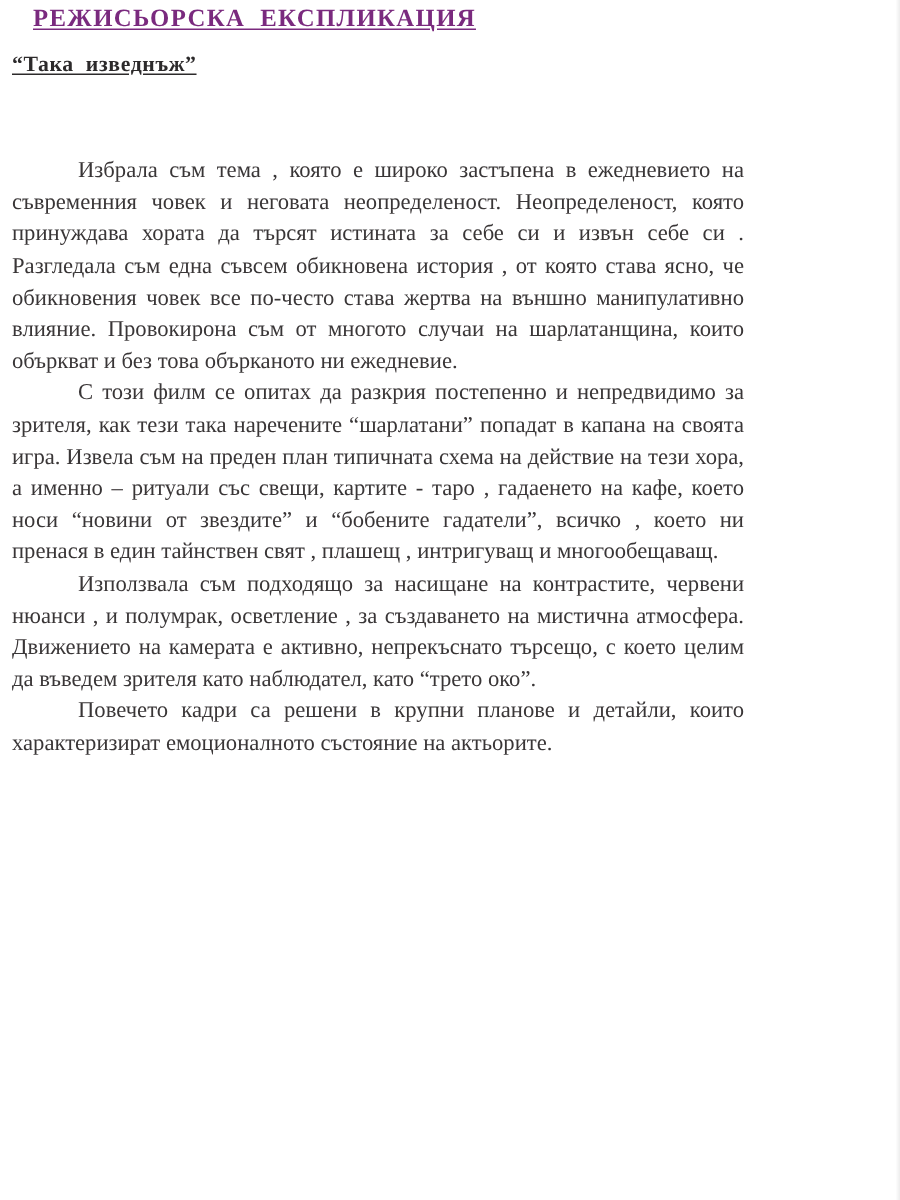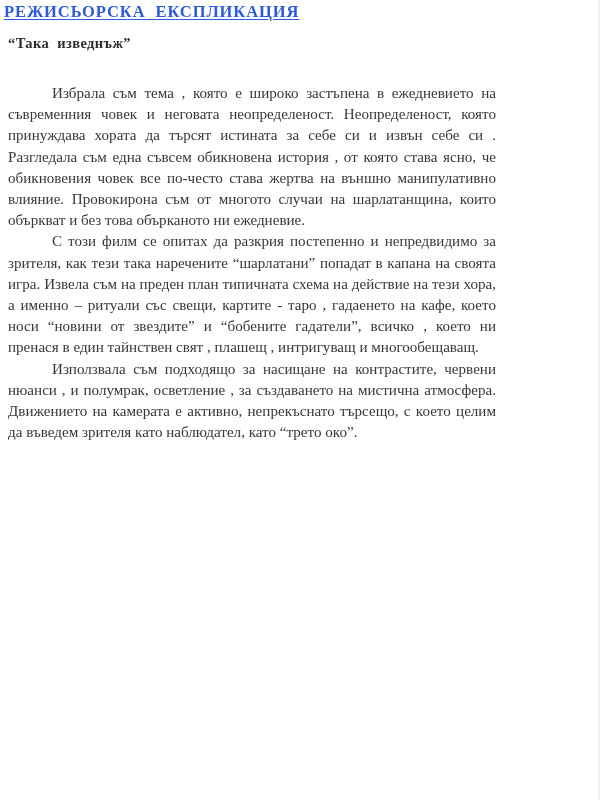--- a/index.html
+++ b/index.html
@@ -32,53 +32,54 @@
     top: 0;
     right: 0;
     width: 3px;
     height: 800px;
     background: linear-gradient(to right, rgba(0,0,0,0.00), rgba(0,0,0,0.07));
     pointer-events: none;
   }
 
   .doc-title {
     position: absolute;
-    left: 4px;
+    left: 22px;
     top: 2px;
     margin: 0;
     font-family: "Liberation Serif", "DejaVu Serif", serif;
     font-weight: bold;
     font-size: 16.5px;
     letter-spacing: 0.9px;
     line-height: 19px;
     text-decoration: underline;
     text-underline-offset: 2px;
-    color: #1d4ed8;
+    color: #701a75;
     white-space: pre;
   }
 
   .doc-subtitle {
     position: absolute;
     left: 8px;
     top: 34px;
     margin: 0;
     font-family: "Liberation Serif", "DejaVu Serif", serif;
     font-weight: bold;
     font-size: 14.5px;
     letter-spacing: 0.4px;
     line-height: 18px;
+    text-decoration: underline;
     text-underline-offset: 2px;
     color: #1d1a1b;
     white-space: pre;
   }
 
   .body-text {
     position: absolute;
     left: 8px;
-    top: 83px;
+    top: 104px;
     width: 488px;
   }
 
   .body-text p {
     margin: 0;
     font-family: "Liberation Serif", "DejaVu Serif", serif;
     font-size: 15.1px;
     line-height: 21.2px;
     text-align: justify;
     text-justify: inter-word;
@@ -101,15 +102,16 @@
   <div class="scan-edge"></div>
 
   <h1 class="doc-title scan-ink">РЕЖИСЬОРСКА  ЕКСПЛИКАЦИЯ</h1>
 
   <h2 class="doc-subtitle scan-ink">“Така  изведнъж”</h2>
 
   <div class="body-text scan-ink">
     <p>Избрала съм тема , която е широко застъпена в ежедневието на съвременния човек и неговата неопределеност. Неопределеност, която принуждава хората да търсят истината за себе си  и извън себе си . Разгледала съм една съвсем обикновена история , от която става ясно, че  обикновения човек все по-често става жертва на външно манипулативно влияние. Провокирона съм от многото случаи на шарлатанщина, които объркват и без това обърканото ни ежедневие.</p>
     <p>С този филм  се опитах да разкрия постепенно и непредвидимо за зрителя, как тези така наречените “шарлатани” попадат в капана на своята игра. Извела съм на преден план  типичната схема на действие на тези хора, а именно – ритуали със свещи, картите  - таро , гадаенето на кафе, което носи “новини от звездите” и “бобените гадатели”, всичко , което ни пренася в един тайнствен свят , плашещ , интригуващ и многообещаващ.</p>
     <p>Използвала съм подходящо  за насищане на контрастите, червени нюанси , и полумрак, осветление , за създаването на мистична атмосфера. Движението на камерата е активно, непрекъснато търсещо, с което целим да въведем зрителя като наблюдател, като “трето око”.</p>
+    <p>Повечето кадри са решени в крупни планове и детайли, които характеризират емоционалното състояние на актьорите.</p>
   </div>
 
 </div>
 
 </body></html>

